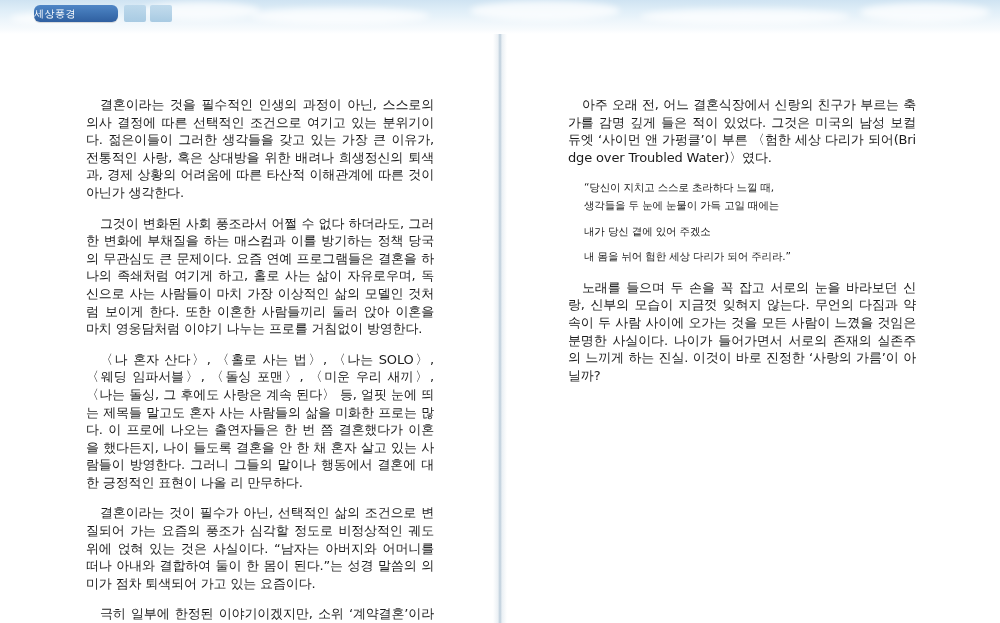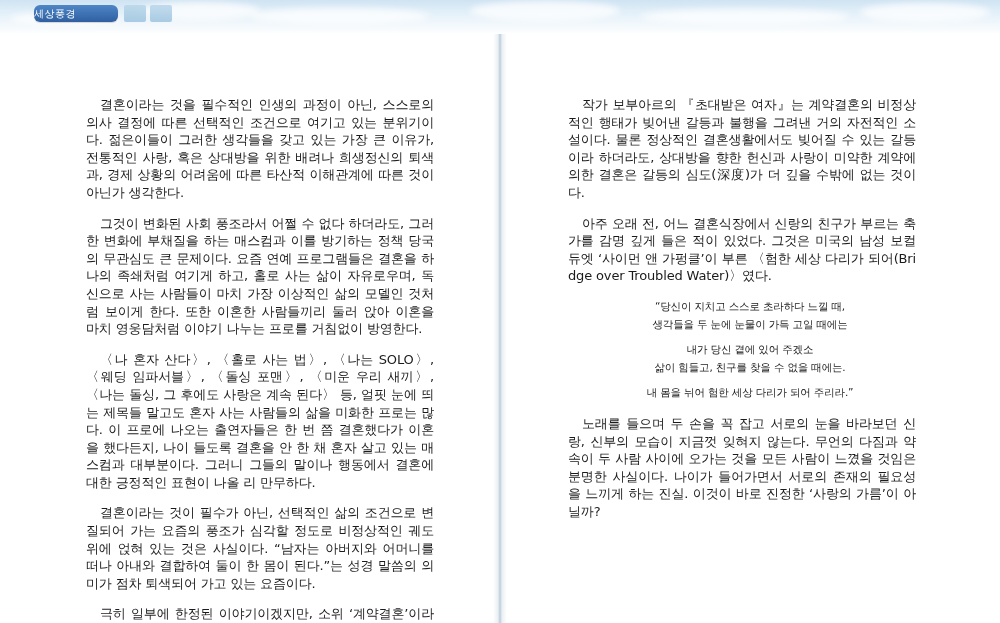--- a/index.html
+++ b/index.html
@@ -116,21 +116,21 @@
   }
 
   .verse {
     margin: 0 0 13px 0;
     font-size: 10.5px;
     line-height: 17.6px;
     color: #1b1b1b;
     padding-left: 16px;
     letter-spacing: -0.15px;
   }
-  .verse .vline { display: block; white-space: pre-wrap; text-align: center; }
+  .verse .vline { display: block; white-space: pre-wrap; }
   .verse .vgap  { display: block; height: 8px; }
 </style>
 </head>
 <body>
 
 <div class="page">
 
   <div class="sky-band">
     <div class="cloud c1"></div>
     <div class="cloud c2"></div>
@@ -143,35 +143,33 @@
   <div class="section-tab">세상풍경</div>
   <div class="tab-strip ts1"></div>
   <div class="tab-strip ts2"></div>
 
   <div class="spread">
     <div class="gutter"></div>
 
     <div class="col col-left">
       <p class="para">결혼이라는 것을 필수적인 인생의 과정이 아닌, 스스로의 의사 결정에 따른 선택적인 조건으로 여기고 있는 분위기이다. 젊은이들이 그러한 생각들을 갖고 있는 가장 큰 이유가, 전통적인 사랑, 혹은 상대방을 위한 배려나 희생정신의 퇴색과, 경제 상황의 어려움에 따른 타산적 이해관계에 따른 것이 아닌가 생각한다.</p>
       <p class="para">그것이 변화된 사회 풍조라서 어쩔 수 없다 하더라도, 그러한 변화에 부채질을 하는 매스컴과 이를 방기하는 정책 당국의 무관심도 큰 문제이다. 요즘 연예 프로그램들은 결혼을 하나의 족쇄처럼 여기게 하고, 홀로 사는 삶이 자유로우며, 독신으로 사는 사람들이 마치 가장 이상적인 삶의 모델인 것처럼 보이게 한다. 또한 이혼한 사람들끼리 둘러 앉아 이혼을 마치 영웅담처럼 이야기 나누는 프로를 거침없이 방영한다.</p>
-      <p class="para">〈나 혼자 산다〉, 〈홀로 사는 법〉, 〈나는 SOLO〉, 〈웨딩 임파서블〉, 〈돌싱 포맨〉, 〈미운 우리 새끼〉, 〈나는 돌싱, 그 후에도 사랑은 계속 된다〉 등, 얼핏 눈에 띄는 제목들 말고도 혼자 사는 사람들의 삶을 미화한 프로는 많다. 이 프로에 나오는 출연자들은 한 번 쯤 결혼했다가 이혼을 했다든지, 나이 들도록 결혼을 안 한 채 혼자 살고 있는 매스컴과 대부분이다. 그러니 그들의 말이나 행동에서 결혼에 대한 긍정적인 표현이 나올 리 만무하다.</p>
+      <p class="para">〈나 혼자 산다〉, 〈홀로 사는 법〉, 〈나는 SOLO〉, 〈웨딩 임파서블〉, 〈돌싱 포맨〉, 〈미운 우리 새끼〉, 〈나는 돌싱, 그 후에도 사랑은 계속 된다〉 등, 얼핏 눈에 띄는 제목들 말고도 혼자 사는 사람들의 삶을 미화한 프로는 많다. 이 프로에 나오는 출연자들은 한 번 쯤 결혼했다가 이혼을 했다든지, 나이 들도록 결혼을 안 한 채 혼자 살고 있는 사람들이 방영한다. 그러니 그들의 말이나 행동에서 결혼에 대한 긍정적인 표현이 나올 리 만무하다.</p>
       <p class="para">결혼이라는 것이 필수가 아닌, 선택적인 삶의 조건으로 변질되어 가는 요즘의 풍조가 심각할 정도로 비정상적인 궤도 위에 얹혀 있는 것은 사실이다. “남자는 아버지와 어머니를 떠나 아내와 결합하여 둘이 한 몸이 된다.”는 성경 말씀의 의미가 점차 퇴색되어 가고 있는 요즘이다.</p>
       <p class="para">극히 일부에 한정된 이야기이겠지만, 소위 ‘계약결혼’이라는 용어도 등장하는 것 같다. 이는 프랑스의 실존주의 철학자 ‘장 폴 사르트르’와 여성 작가 ‘시몬느 드 보부아르’ 사이에 이루어졌던 극히 이례적인 남녀 동거 방식이다. 기간이나 의무 등을 미리 계약하고 이루어진 동거생활이 정상적인 관계를 유지할 수 없음은 볼 보듯 뻔한 사실이다.</p>
     </div>
 
     <div class="col col-right">
-      <p class="para">작가 보부아르의 『초대받은 여자』는 계약결혼의 비정상적인 행태가 빚어낸 갈등과 불행을 그려낸 거의 자전적인 소설이다. 물론 정상적인 결혼생활에서도 빚어질 수 있는 갈등이라 하더라도, 상대방을 향한 헌신과 사랑이 미약한 계약에 의한 결혼은 갈등의 심도(深度)가 더 깊을 수밖에 없는 것이다.</p>
       <p class="para">아주 오래 전, 어느 결혼식장에서 신랑의 친구가 부르는 축가를 감명 깊게 들은 적이 있었다. 그것은 미국의 남성 보컬 듀엣 ‘사이먼 앤 가펑클’이 부른 〈험한 세상 다리가 되어(Bridge over Troubled Water)〉였다.</p>
 
       <div class="verse">
         <span class="vline">“당신이 지치고 스스로 초라하다 느낄 때,</span>
         <span class="vline">생각들을 두 눈에 눈물이 가득 고일 때에는</span>
         <span class="vgap"></span>
         <span class="vline">내가 당신 곁에 있어 주겠소</span>
-        <span class="vline">삶이 힘들고, 친구를 찾을 수 없을 때에는.</span>
         <span class="vgap"></span>
         <span class="vline">내 몸을 뉘어 험한 세상 다리가 되어 주리라.”</span>
       </div>
 
-      <p class="para">노래를 들으며 두 손을 꼭 잡고 서로의 눈을 바라보던 신랑, 신부의 모습이 지금껏 잊혀지 않는다. 무언의 다짐과 약속이 두 사람 사이에 오가는 것을 모든 사람이 느꼈을 것임은 분명한 사실이다. 나이가 들어가면서 서로의 존재의 필요성을 느끼게 하는 진실. 이것이 바로 진정한 ‘사랑의 가름’이 아닐까?</p>
+      <p class="para">노래를 들으며 두 손을 꼭 잡고 서로의 눈을 바라보던 신랑, 신부의 모습이 지금껏 잊혀지 않는다. 무언의 다짐과 약속이 두 사람 사이에 오가는 것을 모든 사람이 느꼈을 것임은 분명한 사실이다. 나이가 들어가면서 서로의 존재의 실존주의 느끼게 하는 진실. 이것이 바로 진정한 ‘사랑의 가름’이 아닐까?</p>
     </div>
   </div>
 </div>
 
 </body></html>

